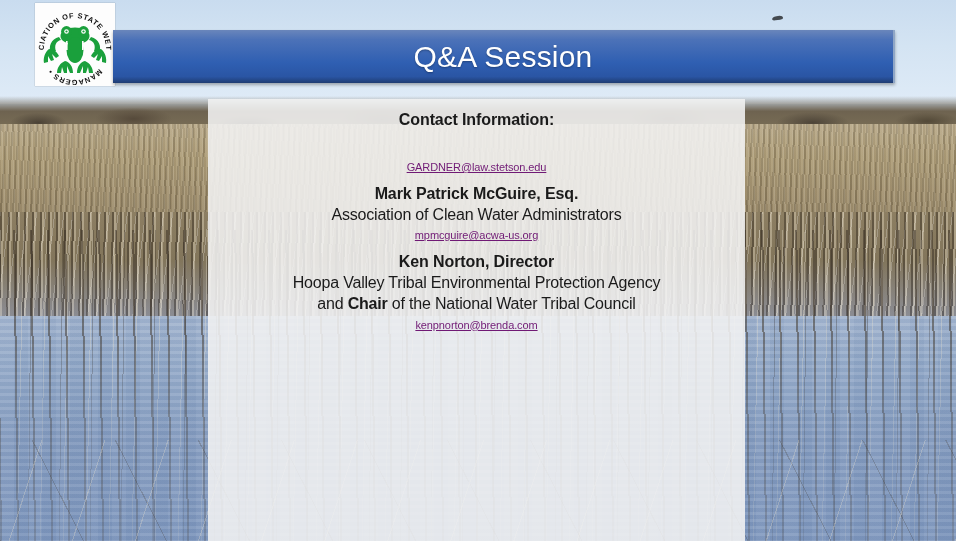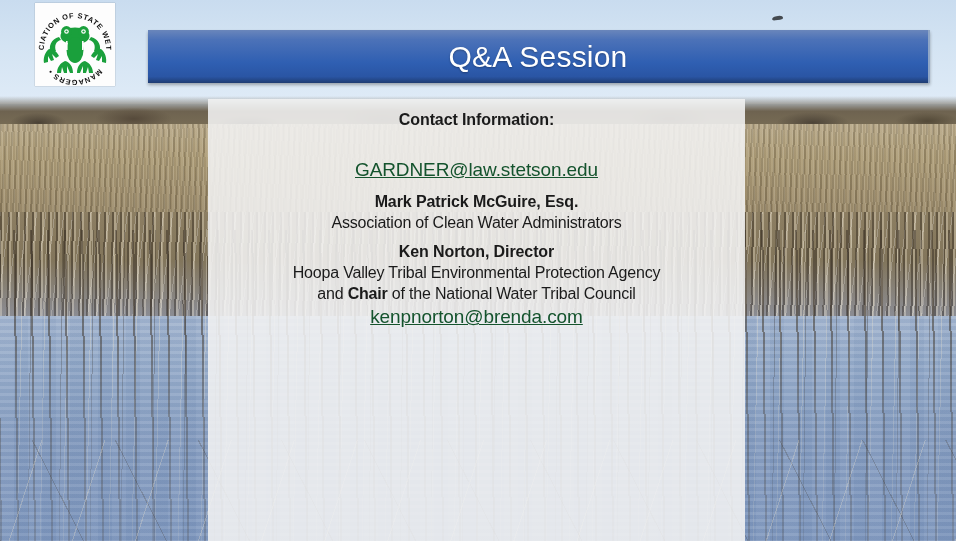--- a/index.html
+++ b/index.html
@@ -123,21 +123,20 @@
     position: absolute;
     left: 113px; top: 30px;
     width: 780px; height: 53px;
     background: linear-gradient(180deg,
         #6a86bb 0%, #4c72b8 18%, #2f5fb2 62%, #2a55a4 88%, #1e3c72 100%);
     border-right: 2px solid #8fa6c6;
     box-shadow: 0 2px 3px rgba(0,0,0,.30);
     display: flex;
     align-items: center;
     justify-content: center;
-    margin-left: 35px;
   }
   .title-banner .title-text {
     color: #ffffff;
     font-size: 30px;
     font-weight: 400;
     letter-spacing: .2px;
     text-shadow: 0 1px 2px rgba(0,0,0,.30);
   }
 
   
@@ -172,22 +171,22 @@
     letter-spacing: -.1px;
   }
   .c-org {
     font-size: 16px;
     font-weight: normal;
     line-height: 1.32;
     letter-spacing: -.2px;
   }
   .c-org b { font-weight: bold; text-align: center; }
   .c-mail {
-    font-size: 19px;
-    color: #14532d;
+    font-size: 11px;
+    color: #701a75;
     text-decoration: underline;
     line-height: 1.36;
     display: inline-block;
     cursor: pointer;
     letter-spacing: -.1px;
   }
 </style>
 </head>
 <body>
 
@@ -251,20 +250,21 @@
 
       <div class="heading">Contact Information:</div>
 
       <div class="contact-block first">
         <a class="c-mail" href="#">GARDNER@law.stetson.edu</a>
       </div>
 
       <div class="contact-block">
         <div class="c-name">Mark Patrick McGuire, Esq.</div>
         <div class="c-org">Association of Clean Water Administrators</div>
+        <a class="c-mail" href="#">mpmcguire@acwa-us.org</a>
       </div>
 
       <div class="contact-block">
         <div class="c-name">Ken Norton, Director</div>
         <div class="c-org">Hoopa Valley Tribal Environmental Protection Agency</div>
         <div class="c-org"><span>and </span><b>Chair</b><span> of the National Water Tribal Council</span></div>
         <a class="c-mail" href="#">kenpnorton@brenda.com</a>
       </div>
 
 

